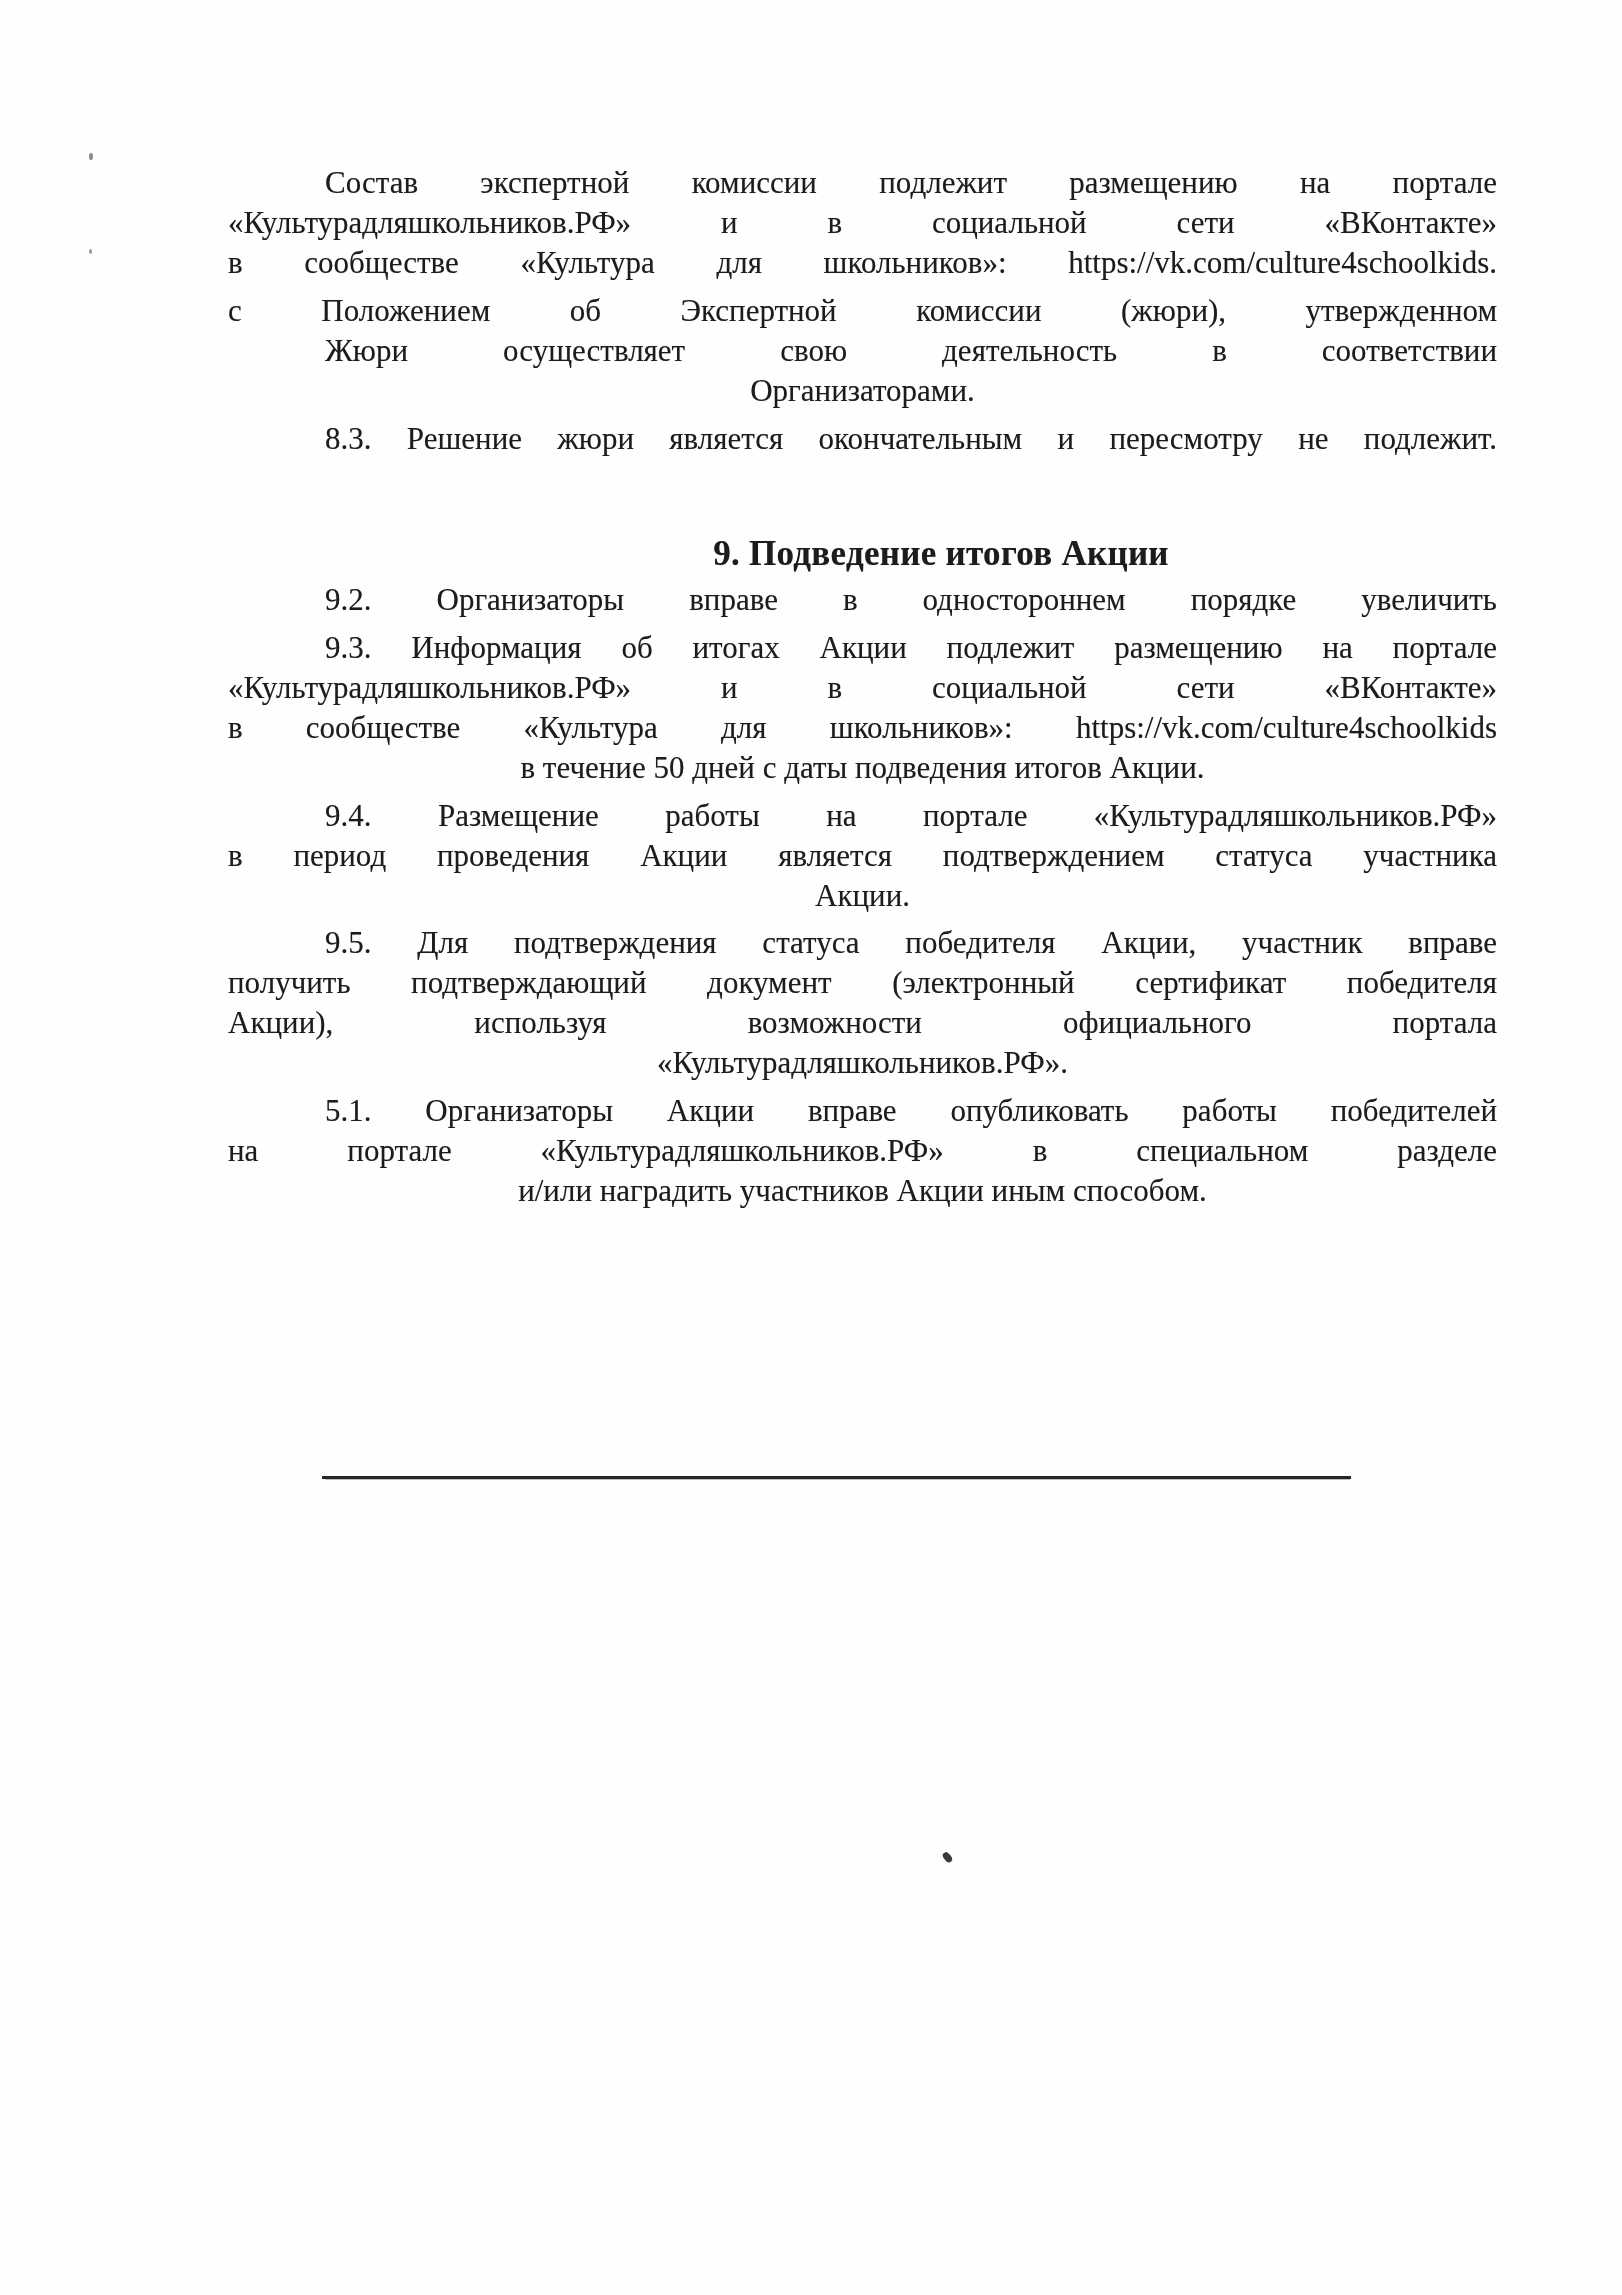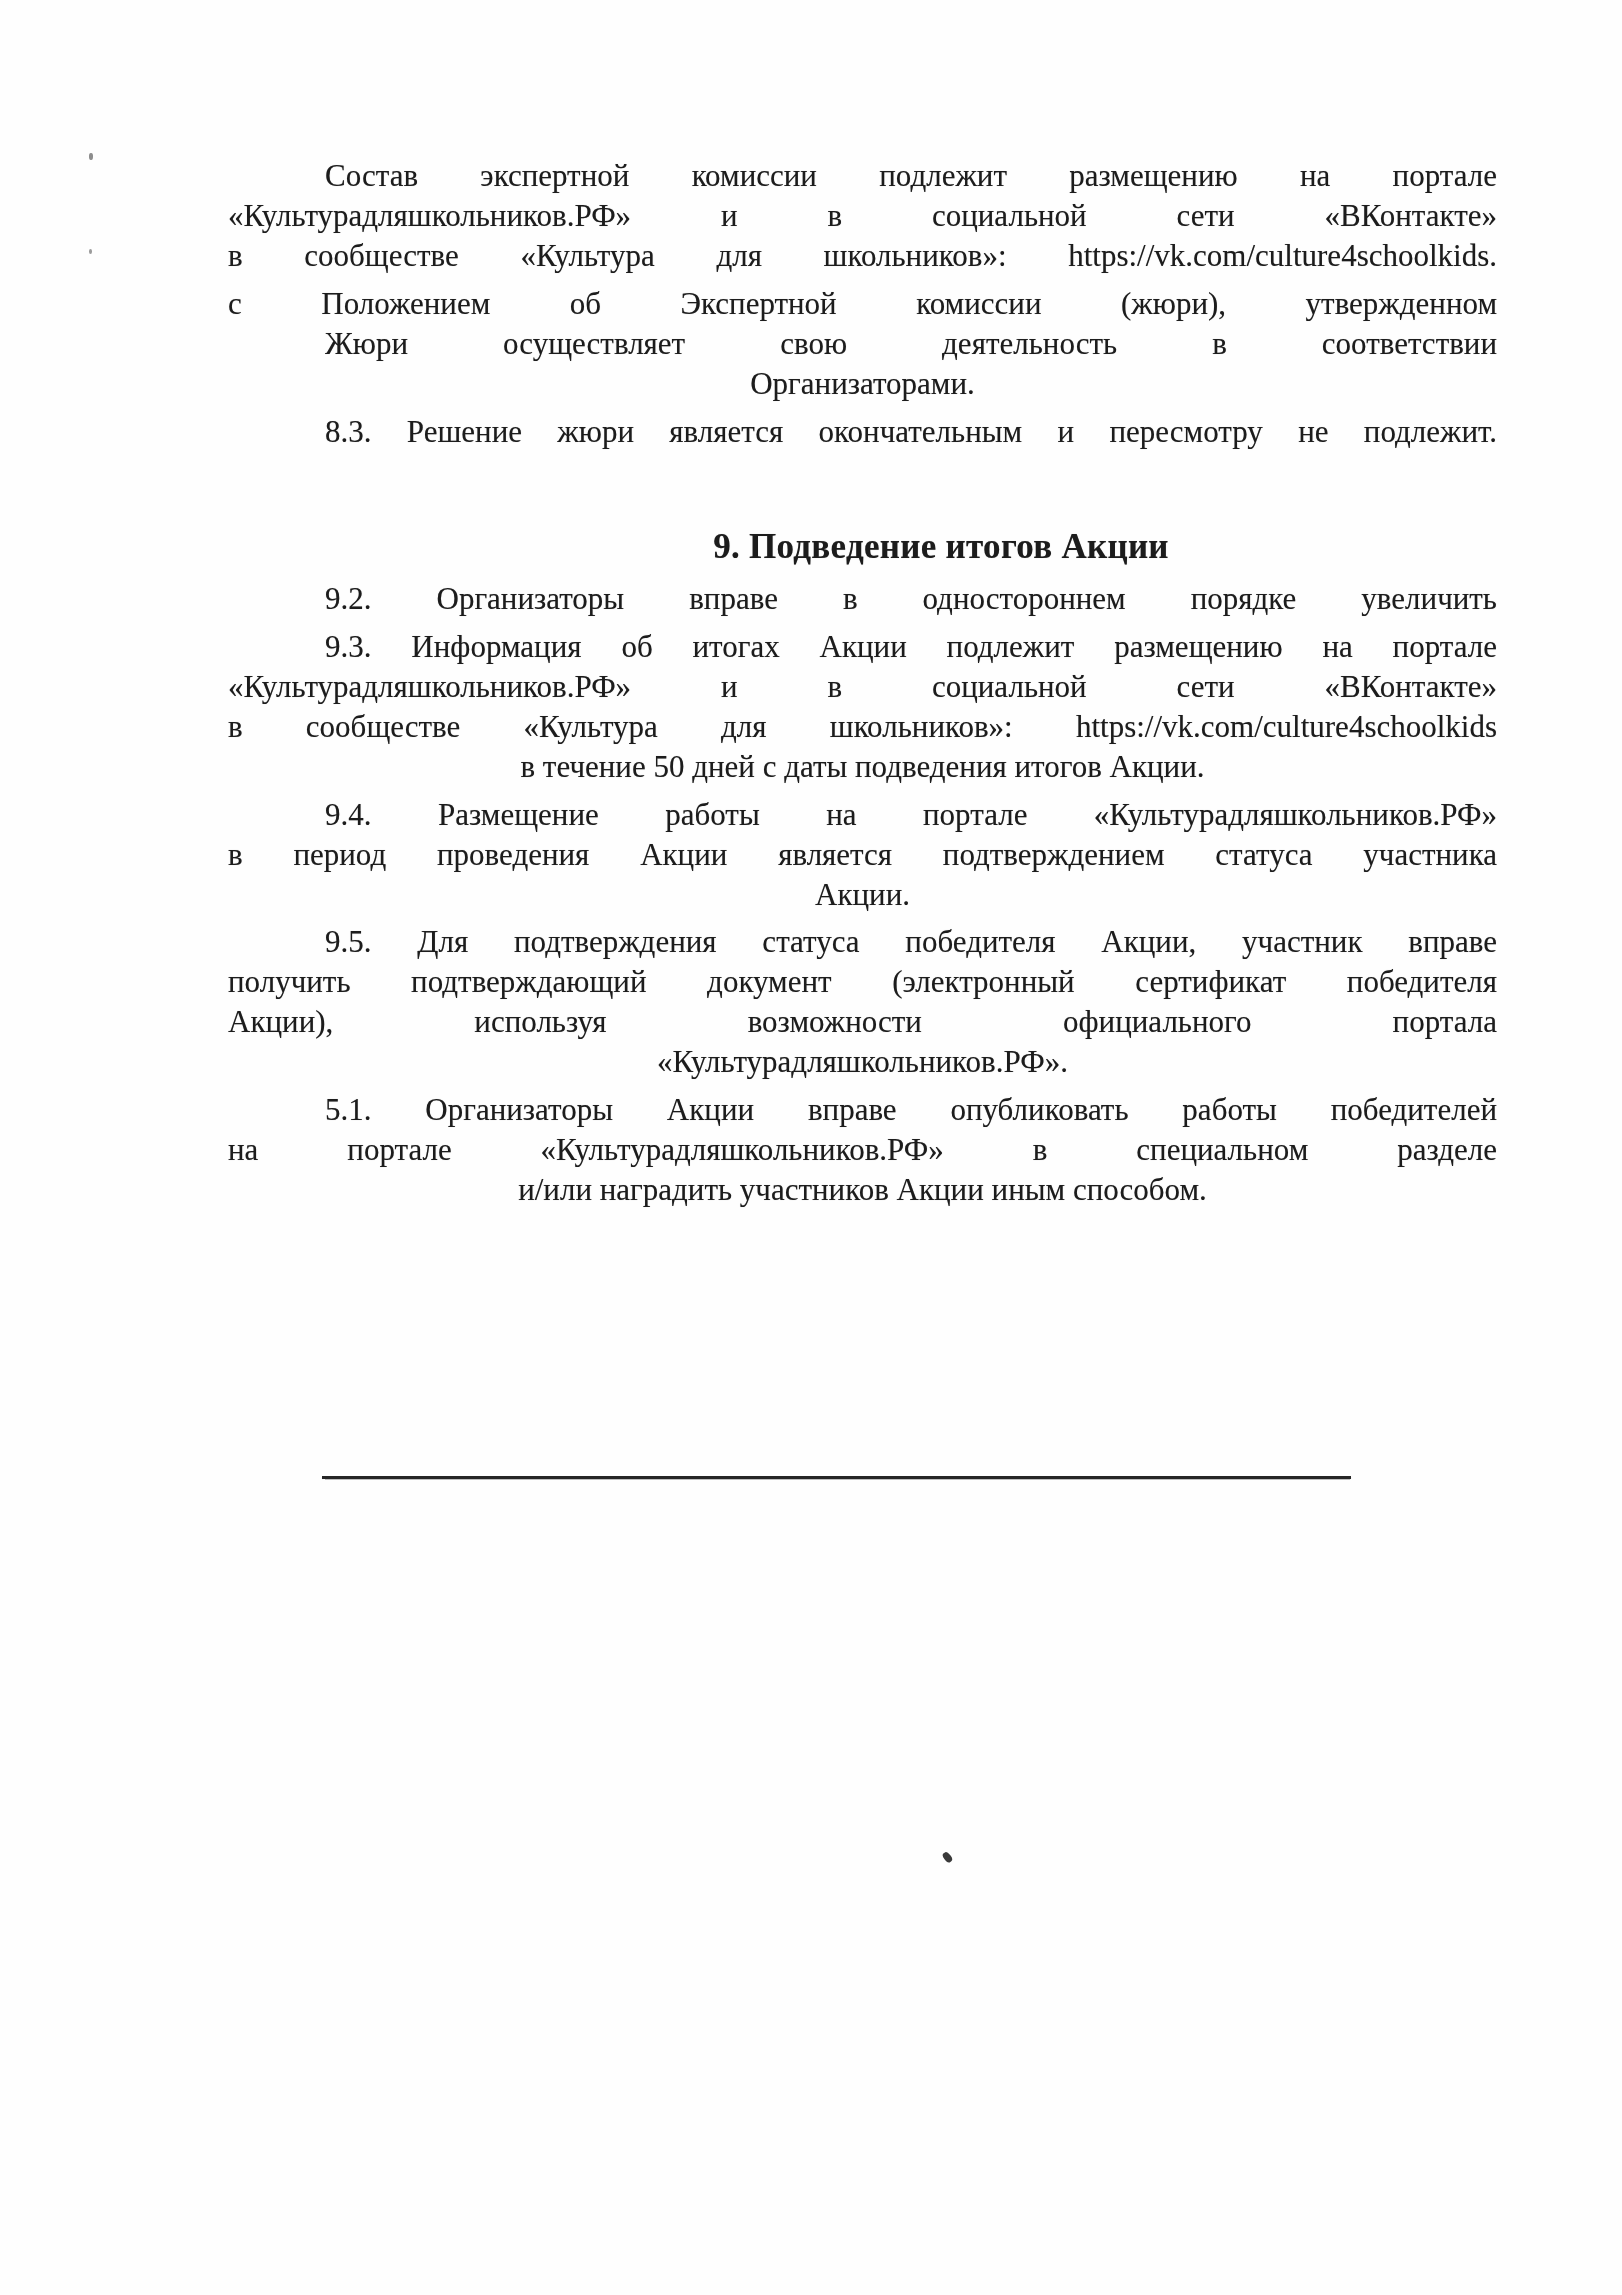--- a/index.html
+++ b/index.html
@@ -9,33 +9,33 @@
     position: relative;
     overflow: hidden;
     font-family: "Liberation Serif", "DejaVu Serif", serif;
   }
   .page {
     position: absolute; inset: 0;
     background: #fefefe;
   }
   .content {
     position: absolute;
-    left: 228px; top: 156px;
+    left: 228px; top: 163px;
     width: 1269px;
     font-size: 31px;
     line-height: 40px;
     color: #1c1c1c;
     text-shadow: 0 0 0.7px rgba(25,25,25,0.40);
   }
   .para { margin: 0 0 7.9px 0; }
   .line { text-align: center; }
   .line.fill { text-align: justify; text-align-last: justify; }
   .line.first { padding-left: 97px; }
   .heading {
-    margin: 73px 0 11px 0;
+    margin: 73px 0 5px 0;
     padding-left: 157px;
     font-size: 35px;
     line-height: 43px;
     font-weight: bold;
     text-align: center;
     letter-spacing: 0.3px;
   }
   .divider {
     position: absolute;
     left: 322px; top: 1476px;

